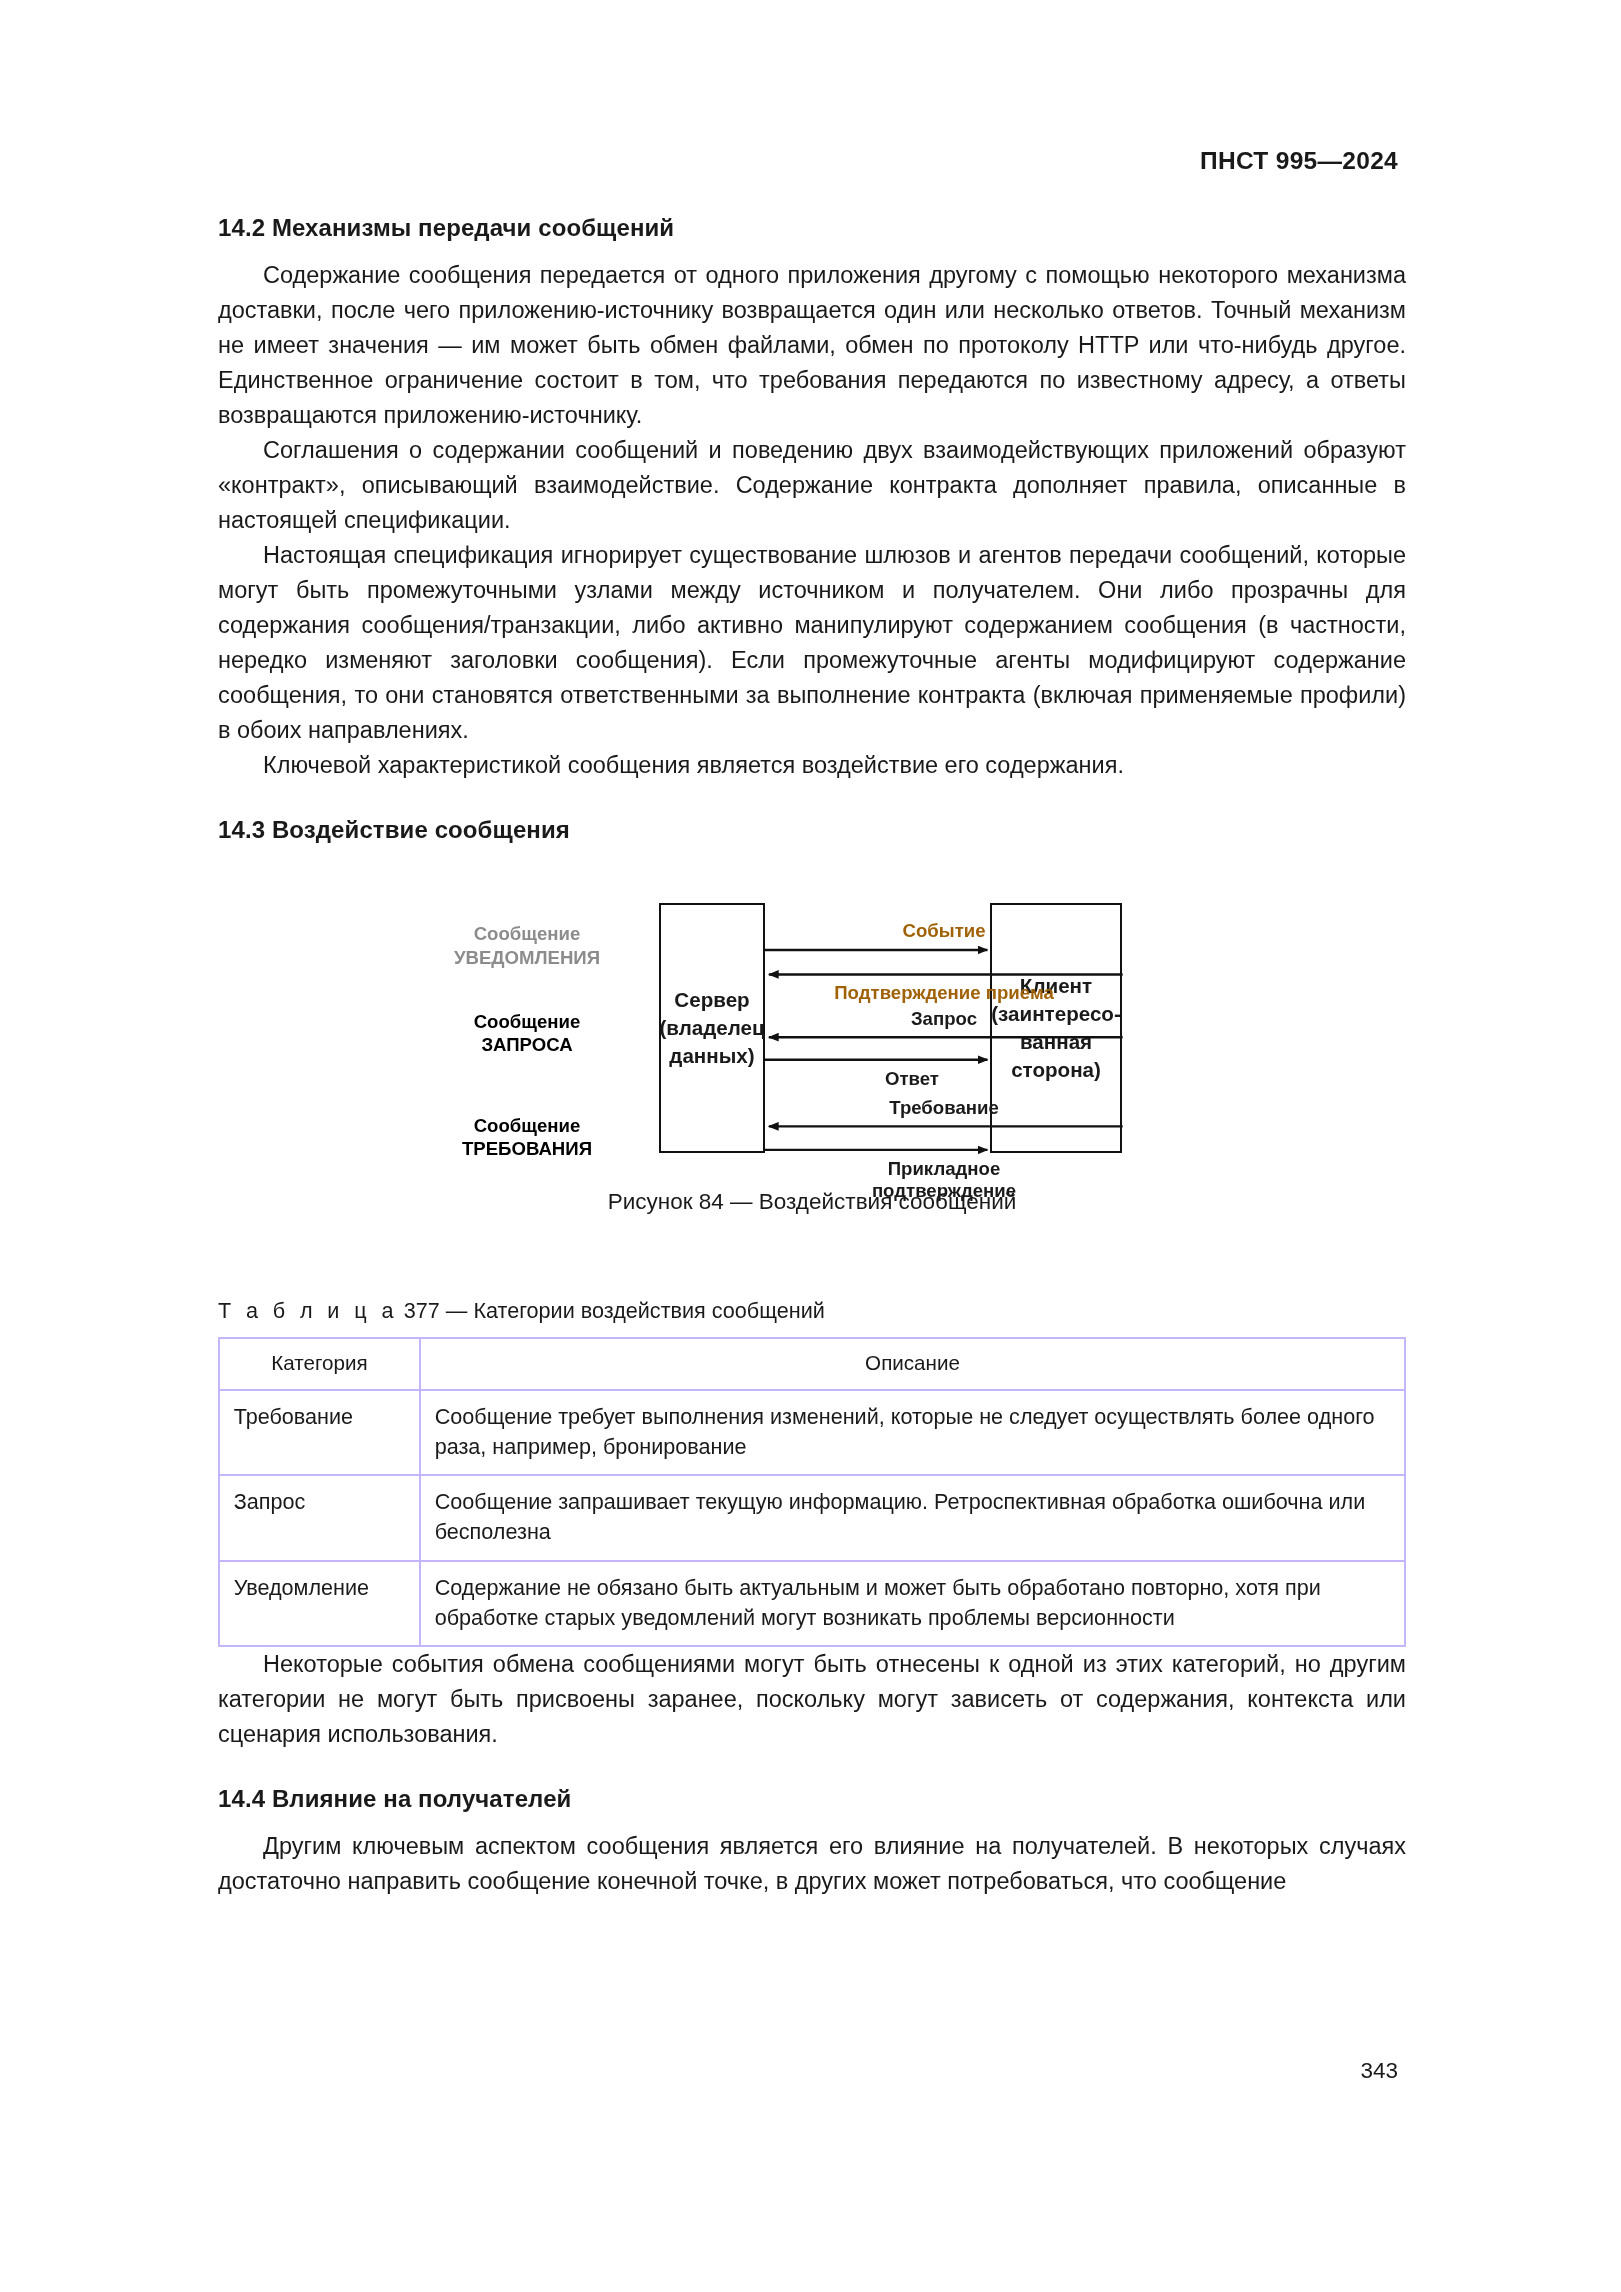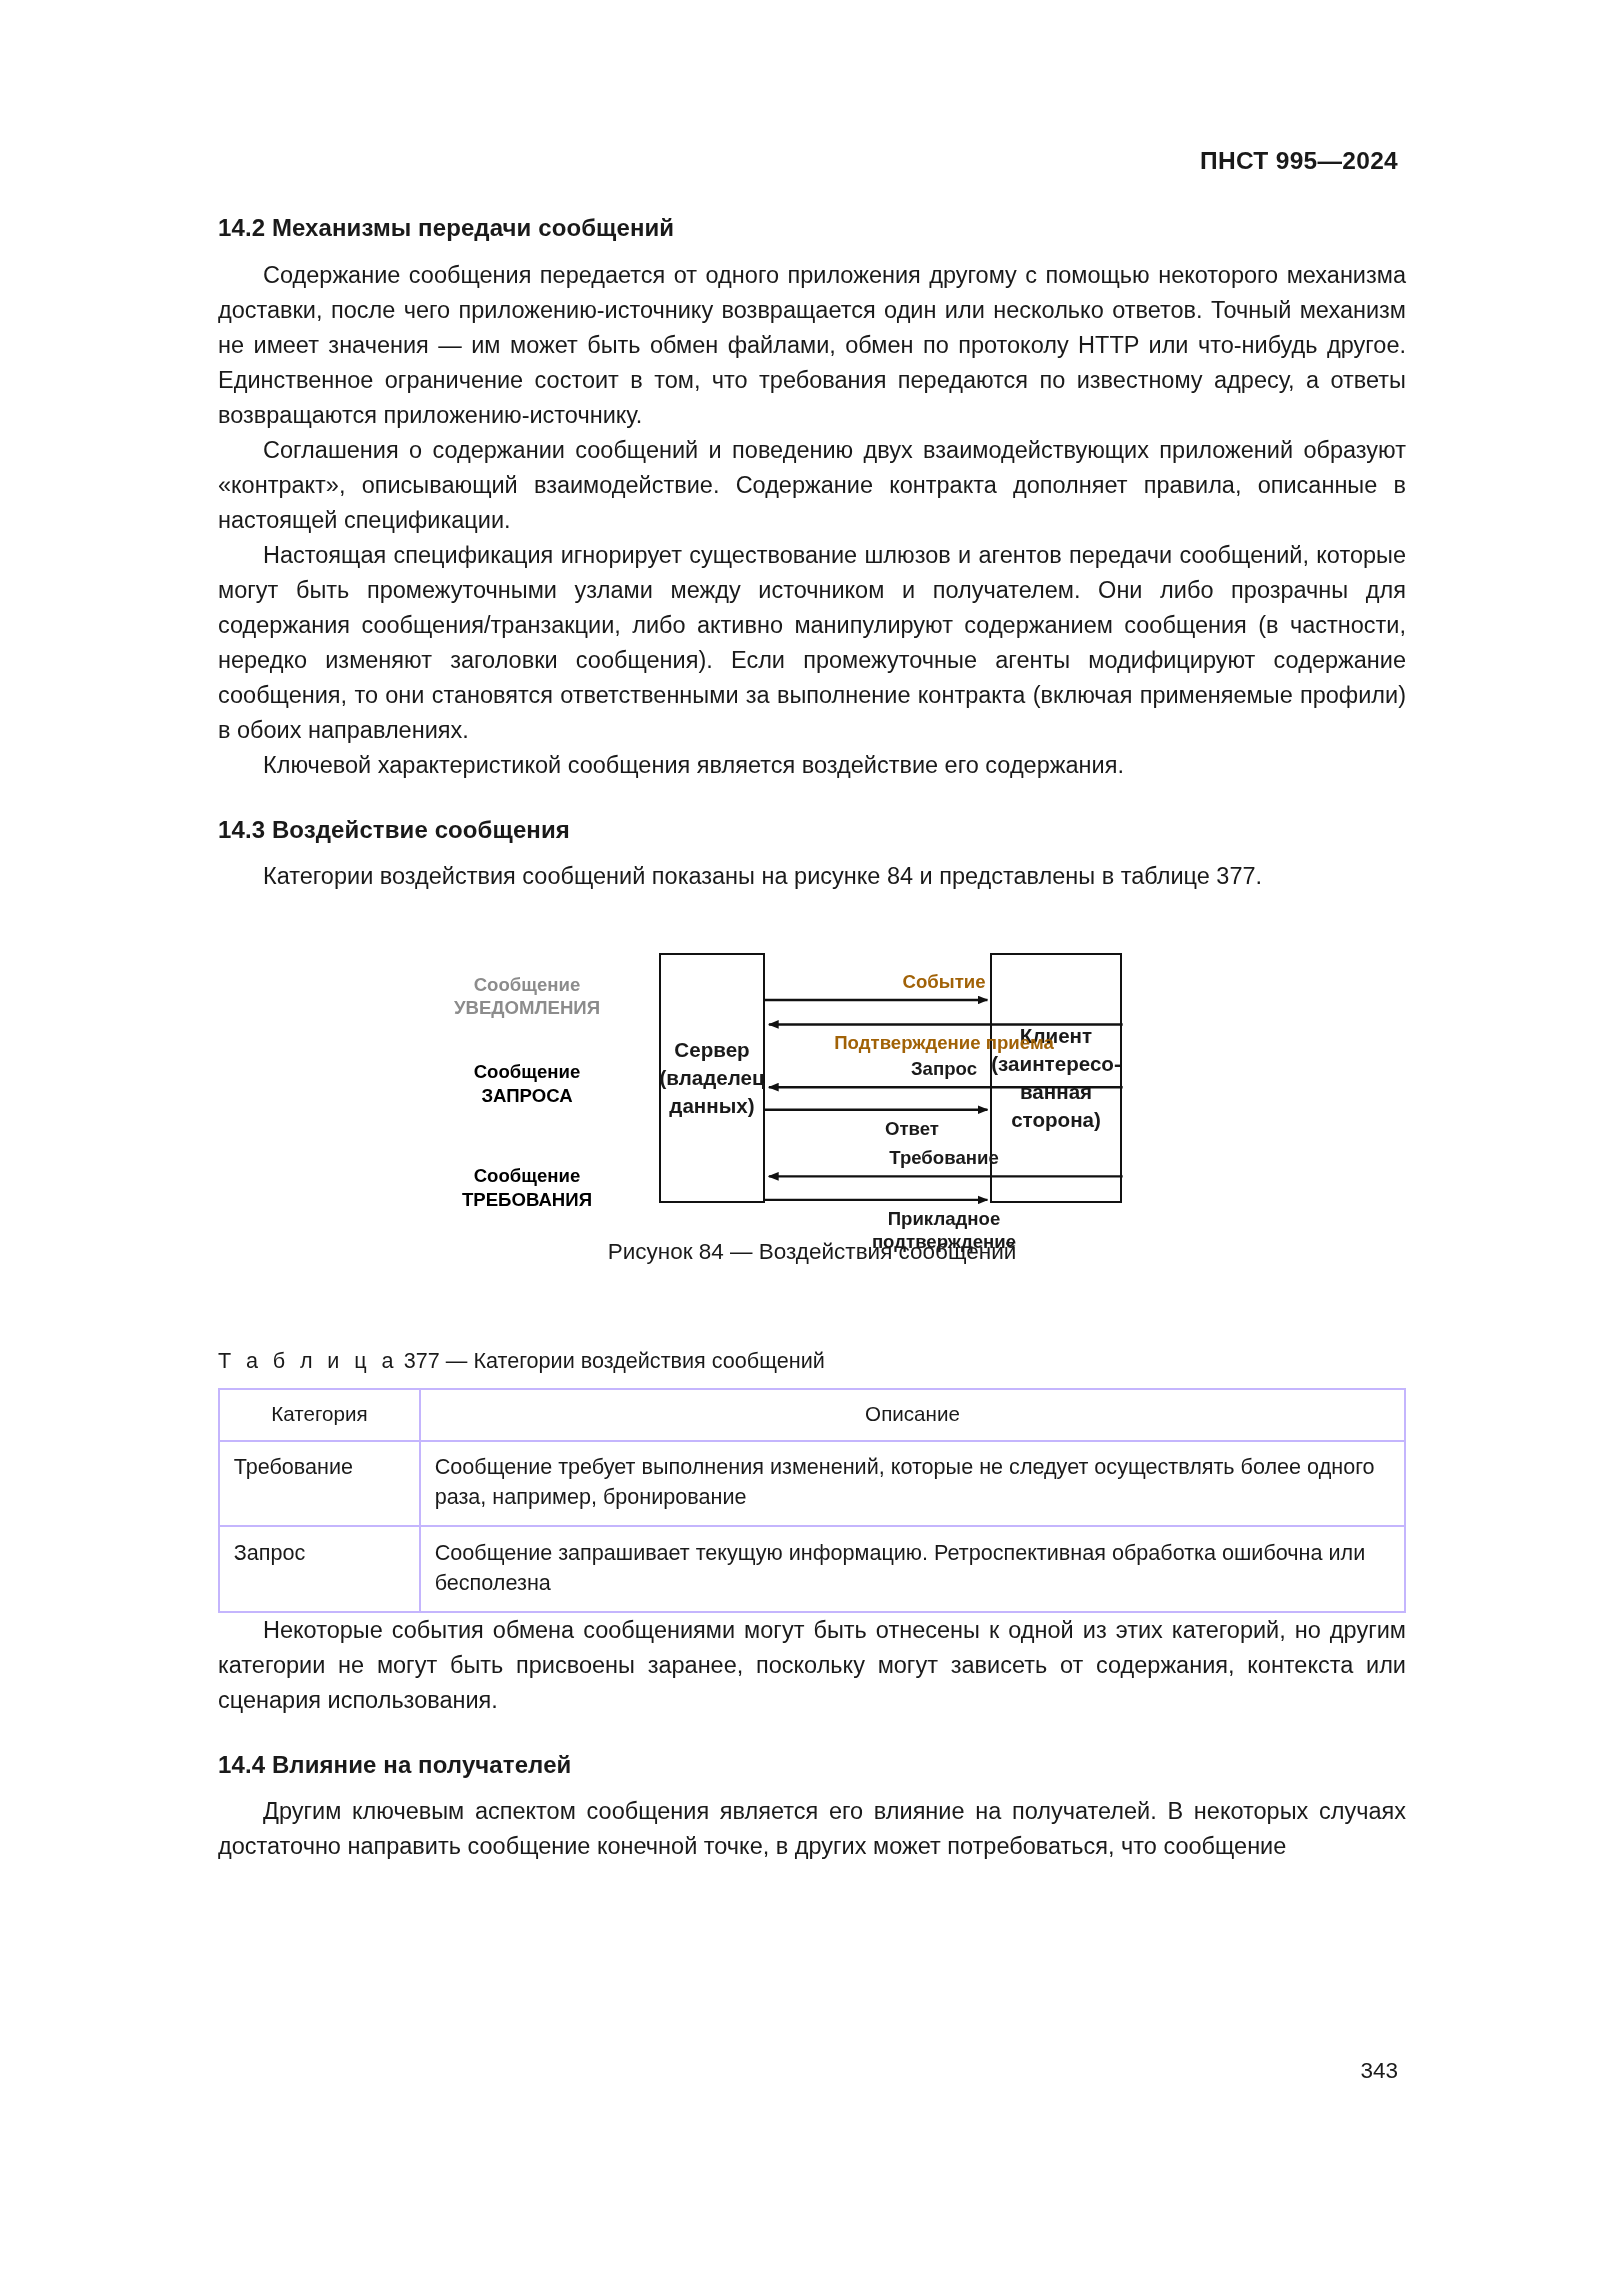--- a/index.html
+++ b/index.html
@@ -173,21 +173,20 @@
 
   <div class="content">
 
     <h2 class="section-head">14.2 Механизмы передачи сообщений</h2>
     <p class="para">Содержание сообщения передается от одного приложения другому с помощью некоторого меха­низма доставки, после чего приложению-источнику возвращается один или несколько ответов. Точный механизм не имеет значения — им может быть обмен файлами, обмен по протоколу HTTP или что-нибудь другое. Единственное ограничение состоит в том, что требования передаются по известному адресу, а ответы возвращаются приложению-источнику.</p>
     <p class="para">Соглашения о содержании сообщений и поведению двух взаимодействующих приложений об­разуют «контракт», описывающий взаимодействие. Содержание контракта дополняет правила, описан­ные в настоящей спецификации.</p>
     <p class="para">Настоящая спецификация игнорирует существование шлюзов и агентов передачи сообщений, которые могут быть промежуточными узлами между источником и получателем. Они либо прозрачны для содержания сообщения/транзакции, либо активно манипулируют содержанием сообщения (в част­ности, нередко изменяют заголовки сообщения). Если промежуточные агенты модифицируют содержа­ние сообщения, то они становятся ответственными за выполнение контракта (включая применяемые профили) в обоих направлениях.</p>
     <p class="para">Ключевой характеристикой сообщения является воздействие его содержания.</p>
 
     <h2 class="section-head spaced-top">14.3 Воздействие сообщения</h2>
-    <p class="para">Категории воздействия сообщений показаны на рисунке 84 и представлены в таблице 377.</p>
 
     <div class="figure-wrap">
       <div class="diagram">
 
         <div class="side-label muted" style="left:206px; top:23.5px;">
           <span>Сообщение</span><br>
           <span>УВЕДОМЛЕНИЯ</span>
         </div>
         <div class="side-label" style="left:206px; top:111px;">
           <span>Сообщение</span><br>
@@ -268,20 +267,24 @@
       </thead>
       <tbody>
         <tr>
           <td class="cat-name">Требование</td>
           <td>Сообщение требует выполнения изменений, которые не следует осуществлять более од­ного раза, например, бронирование</td>
         </tr>
         <tr>
           <td class="cat-name">Запрос</td>
           <td>Сообщение запрашивает текущую информацию. Ретроспективная обработка ошибочна или бесполезна</td>
         </tr>
+        <tr>
+          <td class="cat-name">Уведомление</td>
+          <td>Содержание не обязано быть актуальным и может быть обработано повторно, хотя при обработке старых уведомлений могут возникать проблемы версионности</td>
+        </tr>
       </tbody>
     </table>
 
     <p class="para after-table">Некоторые события обмена сообщениями могут быть отнесены к одной из этих категорий, но дру­гим категории не могут быть присвоены заранее, поскольку могут зависеть от содержания, контекста или сценария использования.</p>
 
     <h2 class="section-head spaced-top">14.4 Влияние на получателей</h2>
     <p class="para">Другим ключевым аспектом сообщения является его влияние на получателей. В некоторых слу­чаях достаточно направить сообщение конечной точке, в других может потребоваться, что сообщение</p>
 
   </div>
 

